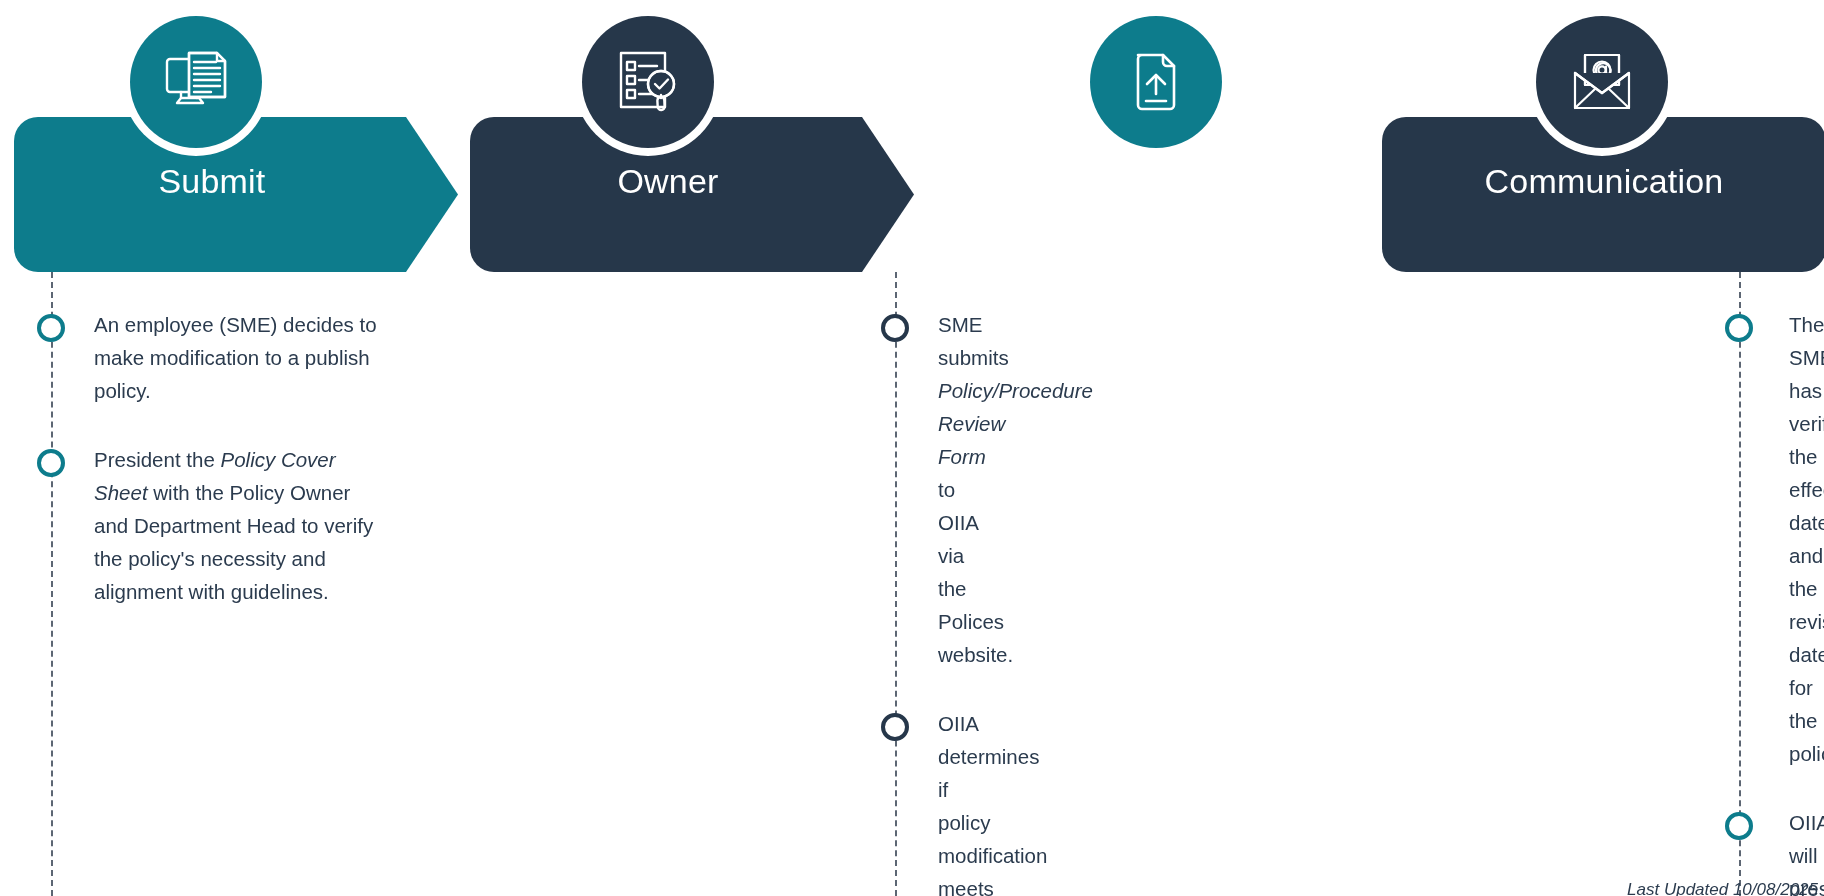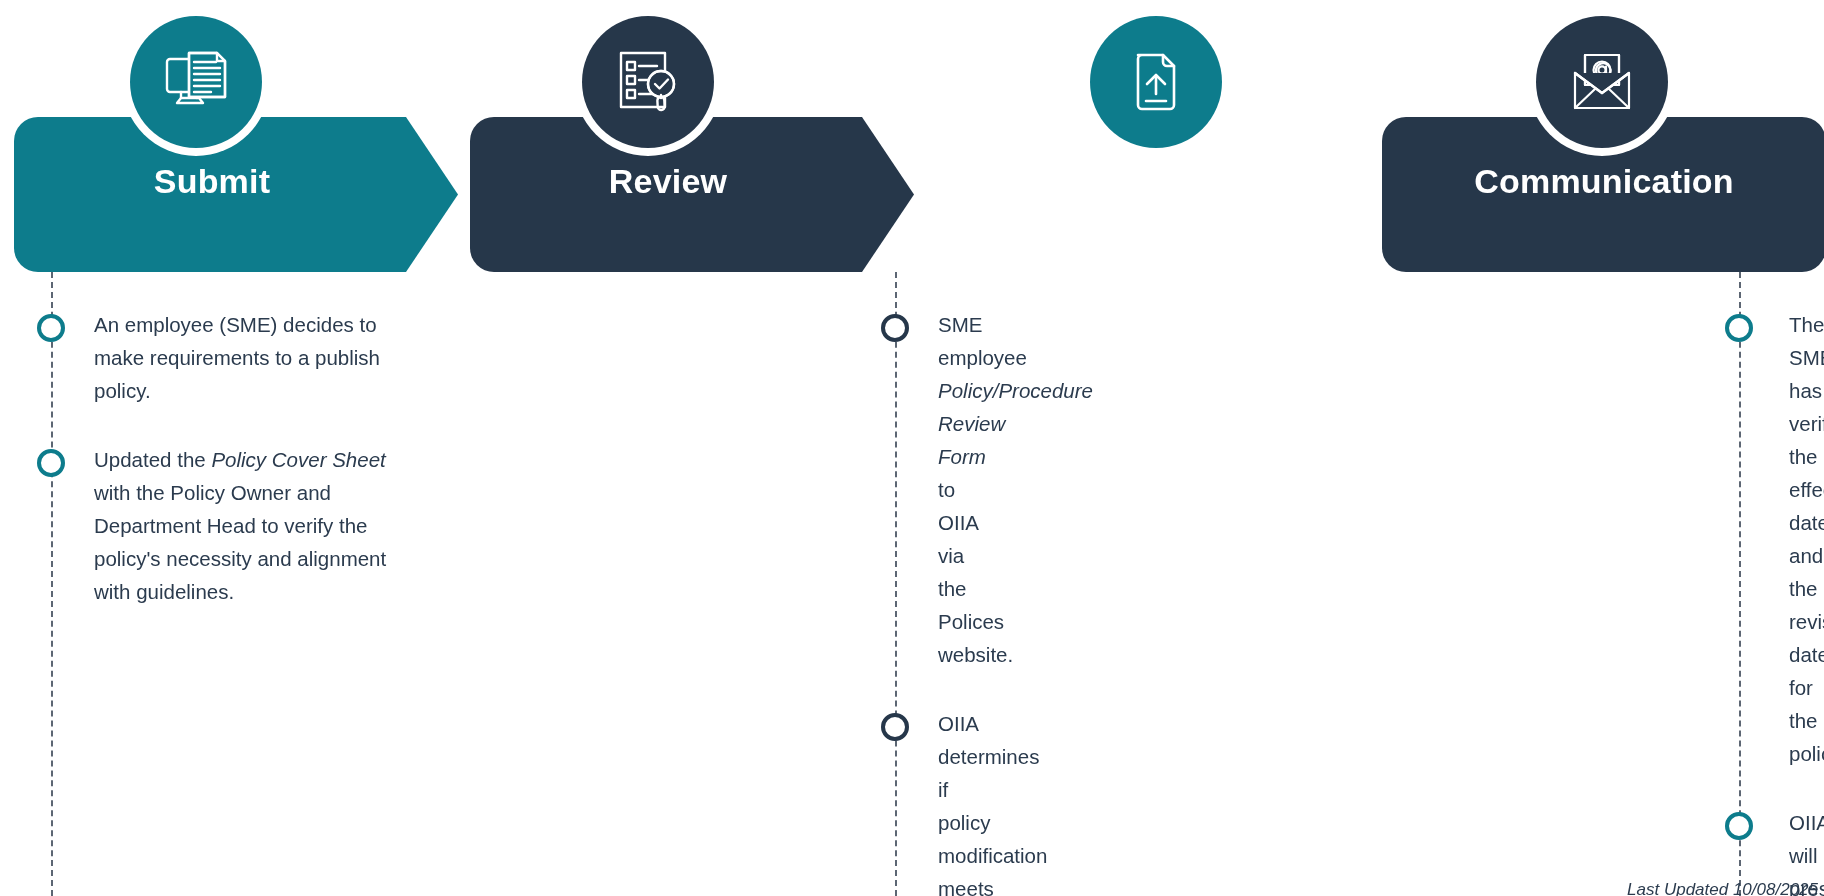--- a/index.html
+++ b/index.html
@@ -54,21 +54,21 @@
   .banner svg { display: block; width: 100%; height: 100%; }
 
   .banner-label {
     position: absolute;
     left: 0;
     right: 48px;
     top: 46px;
     text-align: center;
     color: #ffffff;
     font-size: 34px;
-    font-weight: bold;
+    font-weight: normal;
     letter-spacing: .2px;
     line-height: 1.1;
   }
   .col-4 .banner-label { right: 0; }
 
   
   .badge {
     position: absolute;
     top: 8px;
     width: 148px;
@@ -195,38 +195,38 @@
             </svg>
           </span>
         </div>
       </div>
 
       <div class="timeline"></div>
 
       <div class="bullets">
         <div class="bullet gap-lg">
           <span class="marker"></span>
-          <div class="bullet-text">An employee (SME) decides to make requirements to a publish policy.</div>
+          <div class="bullet-text">An employee (SME) decides to make modification to a publish policy.</div>
         </div>
         <div class="bullet">
           <span class="marker"></span>
-          <div class="bullet-text"><span>Updated the </span><i>Policy Cover Sheet</i><span> with the Policy Owner and Department Head to verify the policy's necessity and alignment with guidelines.</span></div>
+          <div class="bullet-text"><span>President the </span><i>Policy Cover Sheet</i><span> with the Policy Owner and Department Head to verify the policy's necessity and alignment with guidelines.</span></div>
         </div>
       </div>
     </div>
 
     <div class="column col-2">
 
       <div class="banner-wrap">
         <div class="banner">
           <svg viewBox="0 0 444 155" preserveAspectRatio="none" aria-hidden="true">
             <path d="M24 0 H392 L444 77.5 L392 155 H24 A24 24 0 0 1 0 131 V24 A24 24 0 0 1 24 0 Z" fill="#26374a"></path>
           </svg>
         </div>
-        <div class="banner-label">Review</div>
+        <div class="banner-label">Owner</div>
       </div>
 
       <div class="badge">
         <div class="badge-inner" style="background:#26374a">
           <span>
             <svg width="74" height="74" viewBox="0 0 74 74" fill="none" stroke="#ffffff" stroke-width="2.4" stroke-linecap="round" stroke-linejoin="round">
               <rect x="10" y="8" width="44" height="54"></rect>
               <rect x="16" y="17" width="8" height="8"></rect>
               <rect x="16" y="31" width="8" height="8"></rect>
               <rect x="16" y="45" width="8" height="8"></rect>
@@ -239,21 +239,21 @@
             </svg>
           </span>
         </div>
       </div>
 
       <div class="timeline"></div>
 
       <div class="bullets">
         <div class="bullet gap-lg">
           <span class="marker navy"></span>
-          <div class="bullet-text"><span>SME employee </span><i>Policy/Procedure Review Form</i><span> to OIIA via the Polices website.</span></div>
+          <div class="bullet-text"><span>SME submits </span><i>Policy/Procedure Review Form</i><span> to OIIA via the Polices website.</span></div>
         </div>
         <div class="bullet gap-lg">
           <span class="marker navy"></span>
           <div class="bullet-text">OIIA determines if policy modification meets requirements and is necessary.</div>
         </div>
         <div class="bullet">
 
           <div class="bullet-text"></div>
         </div>
       </div>

